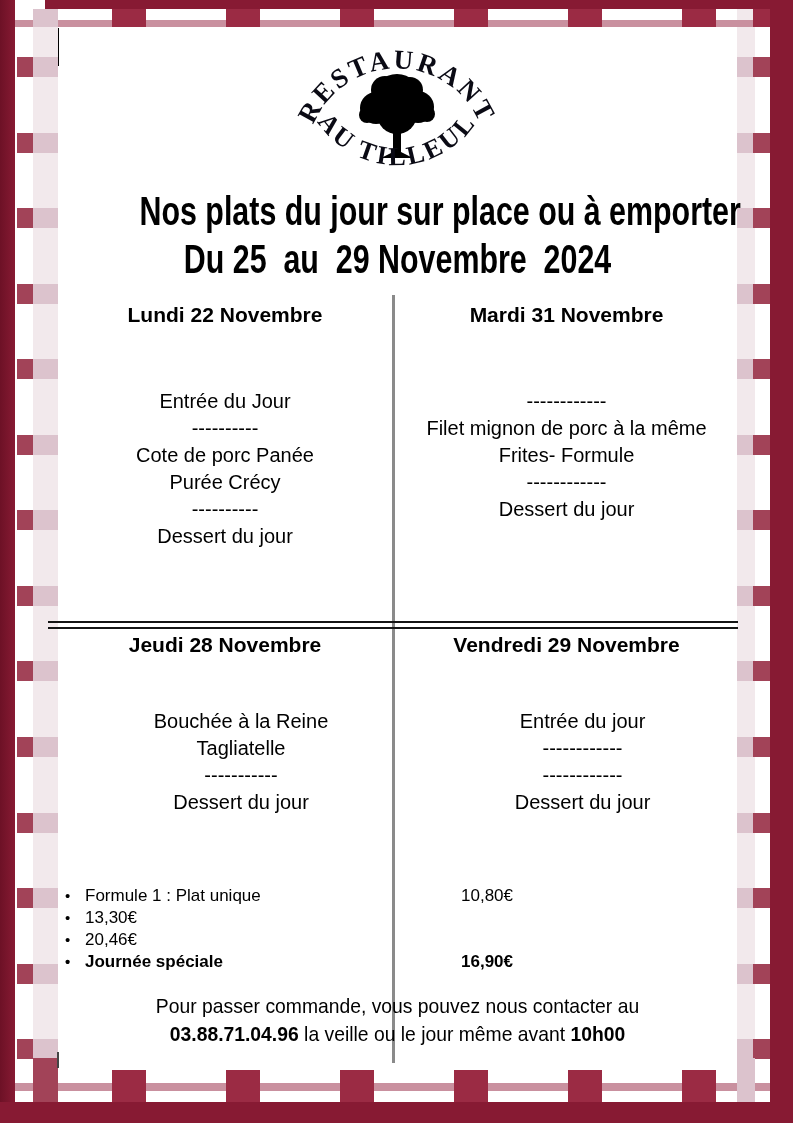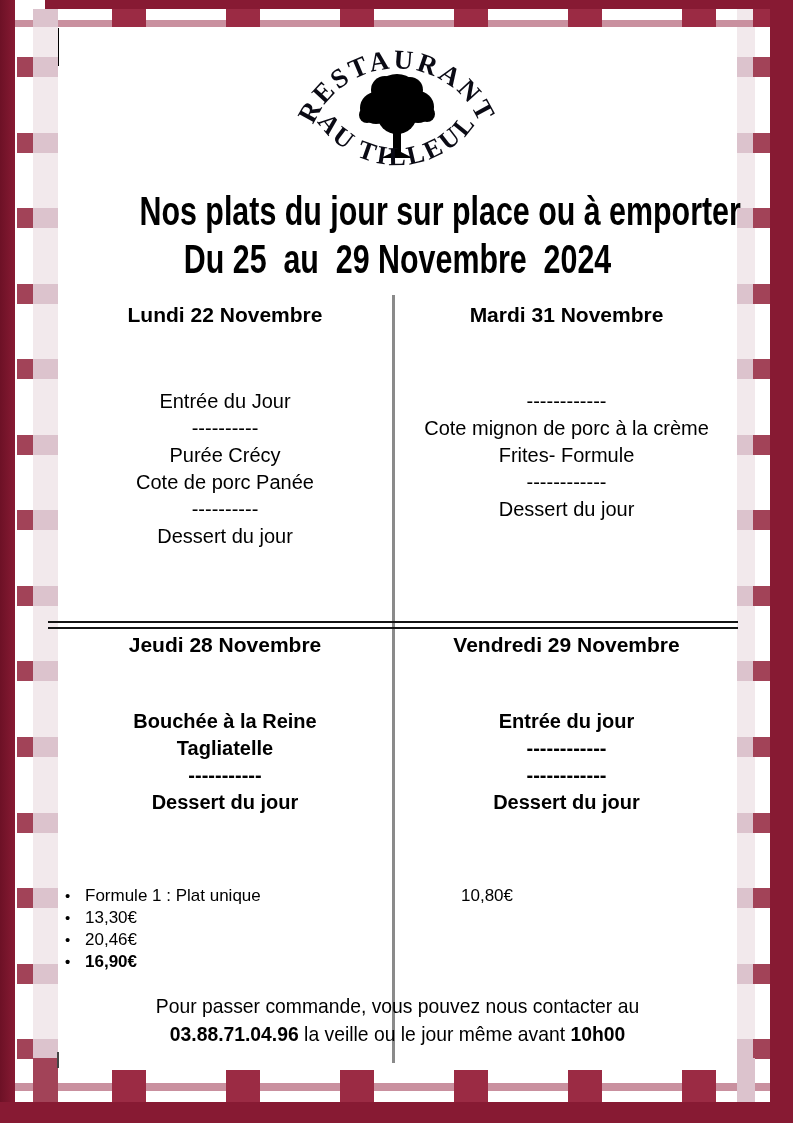--- a/index.html
+++ b/index.html
@@ -28,21 +28,21 @@
              border-top:2px solid #141414;border-bottom:2px solid #141414;box-sizing:border-box;}
 
   
   .day-header{font-weight:bold;font-size:21px;line-height:25px;text-align:center;}
   #hdr-0{left:58px;top:302px;width:334px;}
   #hdr-1{left:396px;top:302px;width:341px;}
   #hdr-2{left:58px;top:632px;width:334px;}
   #hdr-3{left:396px;top:632px;width:341px;}
 
   .day-lines{font-size:20px;line-height:27px;text-align:center;}
-  .day-lines.bold{font-weight:bold;}
+  .day-lines.bold{font-weight:normal;margin-left:16px;}
   #lines-0{left:58px;top:388px;width:334px;}
   #lines-1{left:411px;top:388px;width:311px;}
   #lines-2{left:58px;top:708px;width:334px;}
   #lines-3{left:396px;top:708px;width:341px;}
 
   
   #formula-list{left:58px;top:885px;width:520px;font-size:17px;}
   .formula-row{display:flex;align-items:baseline;height:22px;line-height:22px;}
   .formula-row.bold{font-weight:bold;}
   .f-bullet{width:27px;padding-left:7px;box-sizing:border-box;font-size:15px;}
@@ -182,28 +182,28 @@
     <div id="h-divider" class="abs"></div>
 
     <div id="hdr-0" class="abs day-header">Lundi 22 Novembre</div>
     <div id="hdr-1" class="abs day-header">Mardi 31 Novembre</div>
     <div id="hdr-2" class="abs day-header">Jeudi 28 Novembre</div>
     <div id="hdr-3" class="abs day-header">Vendredi 29 Novembre</div>
 
     <div id="lines-0" class="abs day-lines">
         <div class="menu-line">Entrée du Jour</div>
         <div class="menu-line">----------</div>
+        <div class="menu-line">Cote de porc Panée</div>
         <div class="menu-line">Purée Crécy</div>
-        <div class="menu-line">Cote de porc Panée</div>
         <div class="menu-line">----------</div>
         <div class="menu-line">Dessert du jour</div>
       </div>
     <div id="lines-1" class="abs day-lines">
         <div class="menu-line">------------</div>
-        <div class="menu-line">Cote mignon de porc à la crème</div>
+        <div class="menu-line">Filet mignon de porc à la même</div>
         <div class="menu-line">Frites- Formule</div>
         <div class="menu-line">------------</div>
         <div class="menu-line">Dessert du jour</div>
       </div>
     <div id="lines-2" class="abs day-lines bold">
         <div class="menu-line">Bouchée à la Reine</div>
         <div class="menu-line">Tagliatelle</div>
         <div class="menu-line">-----------</div>
         <div class="menu-line">Dessert du jour</div>
       </div>
@@ -223,20 +223,21 @@
         <div class="formula-row">
           <span class="f-bullet">•</span>
           <span class="f-price">13,30€</span>
         </div>
         <div class="formula-row">
           <span class="f-bullet">•</span>
           <span class="f-price">20,46€</span>
         </div>
         <div class="formula-row bold">
           <span class="f-bullet">•</span>
+          <span class="f-label">Journée spéciale</span>
           <span class="f-price">16,90€</span>
         </div>
       </div>
 
     <div id="contact" class="abs">
       <div>Pour passer commande, vous pouvez nous contacter au</div>
       <div><b>03.88.71.04.96</b><span> la veille ou le jour même avant </span><b>10h00</b></div>
     </div>
 
   </div>

